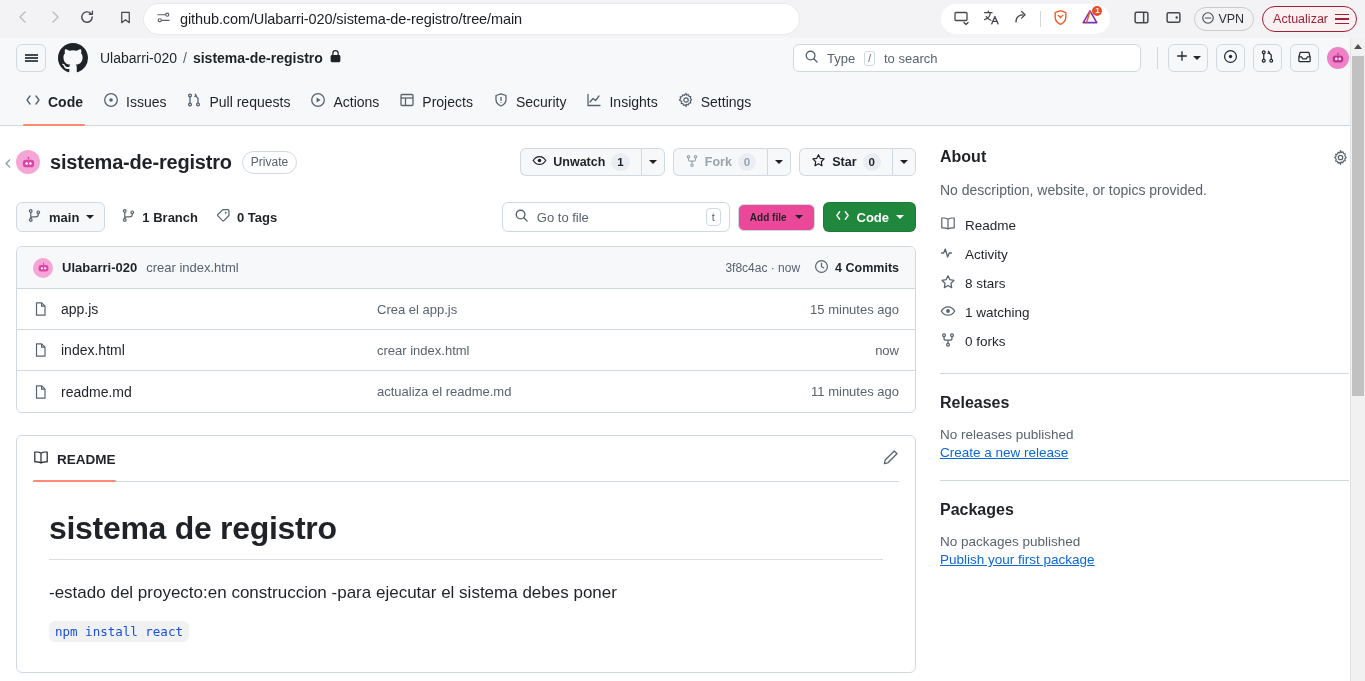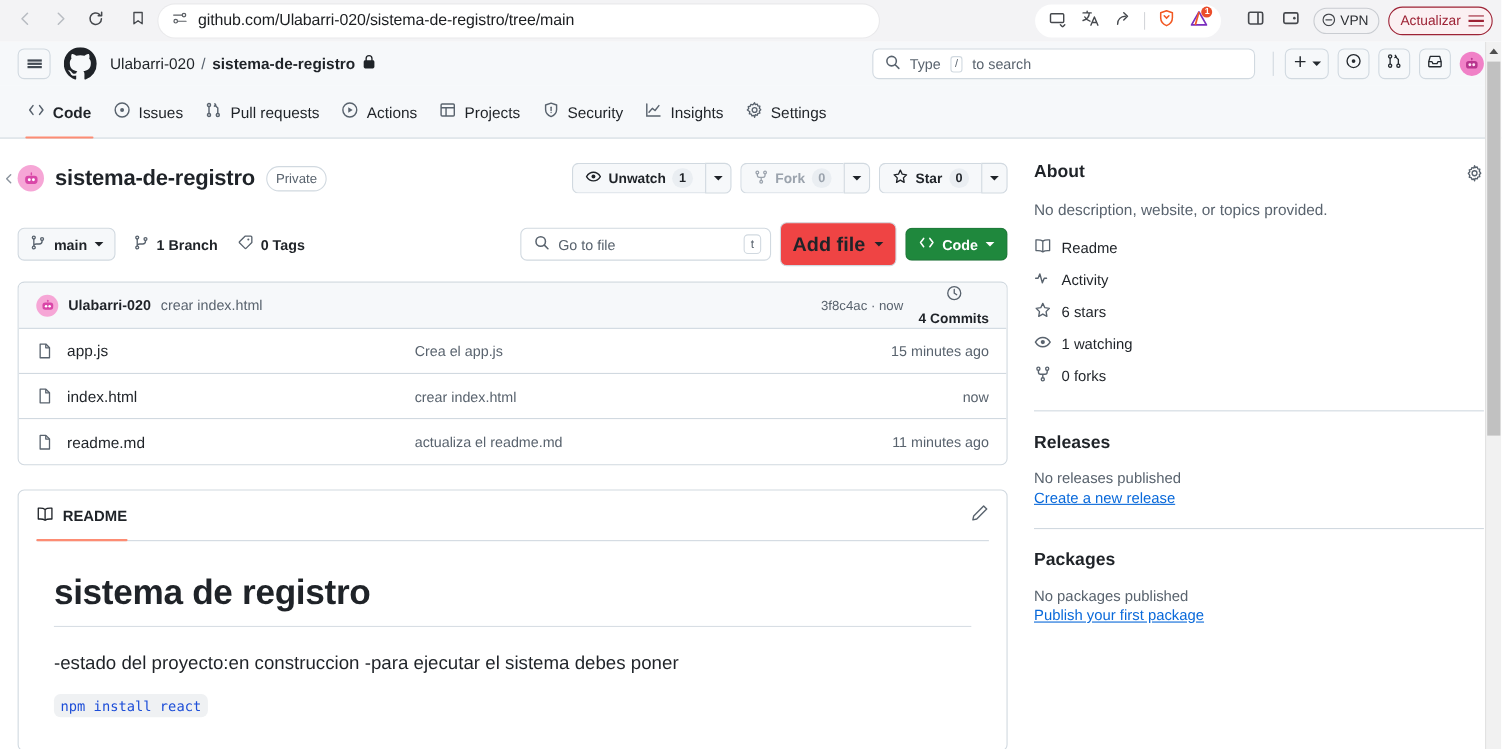--- a/index.html
+++ b/index.html
@@ -327,28 +327,28 @@
   .gotofile .kbd {
     margin-left: auto;
     border: 1px solid #d1d9e0;
     border-radius: 4px;
     font-size: 11px;
     padding: 0 5px;
     line-height: 16px;
     color: #59636e;
   }
   .btn-addfile {
-    height: 40px;
-    border: 1px solid #d1d9e0;
-    background: #ef4444;
+    height: 27px;
+    border: 1px solid #d1d9e0;
+    background: #ec4899;
     border-radius: 6px;
     display: flex; align-items: center;
     gap: 8px;
     padding: 0 11px;
-    font-size: 18px;
+    font-size: 10px;
     font-weight: 600;
     color: #1f2328;
   }
   .btn-code {
     height: 30px;
     background: #1f883d;
     border: 1px solid rgba(31,35,40,0.15);
     border-radius: 6px;
     display: flex; align-items: center;
     gap: 7px;
@@ -375,21 +375,21 @@
   .commit-avatar {
     width: 20px; height: 20px;
     border-radius: 50%;
     background: #f6a6d6;
     display: flex; align-items: center; justify-content: center;
     margin-right: 9px;
   }
   .commit-author { font-weight: 600; color: #1f2328; margin-right: 9px; }
   .commit-msg { color: #59636e; }
   .commit-right { margin-left: auto; display: flex; align-items: center; gap: 14px; color: #59636e; font-size: 12px; }
-  .commits-link { display: flex; align-items: center; gap: 6px; color: #1f2328; font-weight: 600; font-size: 12.5px; flex-direction: column; }
+  .commits-link { display: flex; align-items: center; gap: 6px; color: #1f2328; font-weight: 600; font-size: 12.5px; }
 
   .file-row {
     height: 41px;
     display: flex; align-items: center;
     padding: 0 16px;
     border-bottom: 1px solid #d1d9e0;
     font-size: 14px;
   }
   .file-row:last-child { border-bottom: 0; }
   .file-icon { width: 16px; margin-right: 12px; color: #59636e; display: flex; }
@@ -1009,21 +1009,21 @@
         <div class="side-item">
           <span><svg width="16" height="16" viewBox="0 0 16 16" fill="none" stroke="currentColor" stroke-width="1.3">
                 <path d="M1.5 8h2.2l1.6-4 2.3 8 1.7-4h2.1" stroke-linecap="round" stroke-linejoin="round"></path>
               </svg></span>
           <span>Activity</span>
         </div>
         <div class="side-item">
           <span><svg width="16" height="16" viewBox="0 0 16 16" fill="none" stroke="currentColor" stroke-width="1.25">
                 <path d="M8 1.8l1.85 3.9 4.15.6-3 3 .7 4.3L8 11.5l-3.7 2.1.7-4.3-3-3 4.15-.6L8 1.8z" stroke-linejoin="round"></path>
               </svg></span>
-          <span>6 stars</span>
+          <span>8 stars</span>
         </div>
         <div class="side-item">
           <span><svg width="16" height="16" viewBox="0 0 16 16" fill="none" stroke="currentColor" stroke-width="1.25">
                 <path d="M1.3 8S3.8 3.8 8 3.8 14.7 8 14.7 8 12.2 12.2 8 12.2 1.3 8 1.3 8z"></path>
                 <circle cx="8" cy="8" r="1.9" fill="currentColor" stroke="none"></circle>
               </svg></span>
           <span>1 watching</span>
         </div>
         <div class="side-item">
           <span><svg width="16" height="16" viewBox="0 0 16 16" fill="none" stroke="currentColor" stroke-width="1.25">

